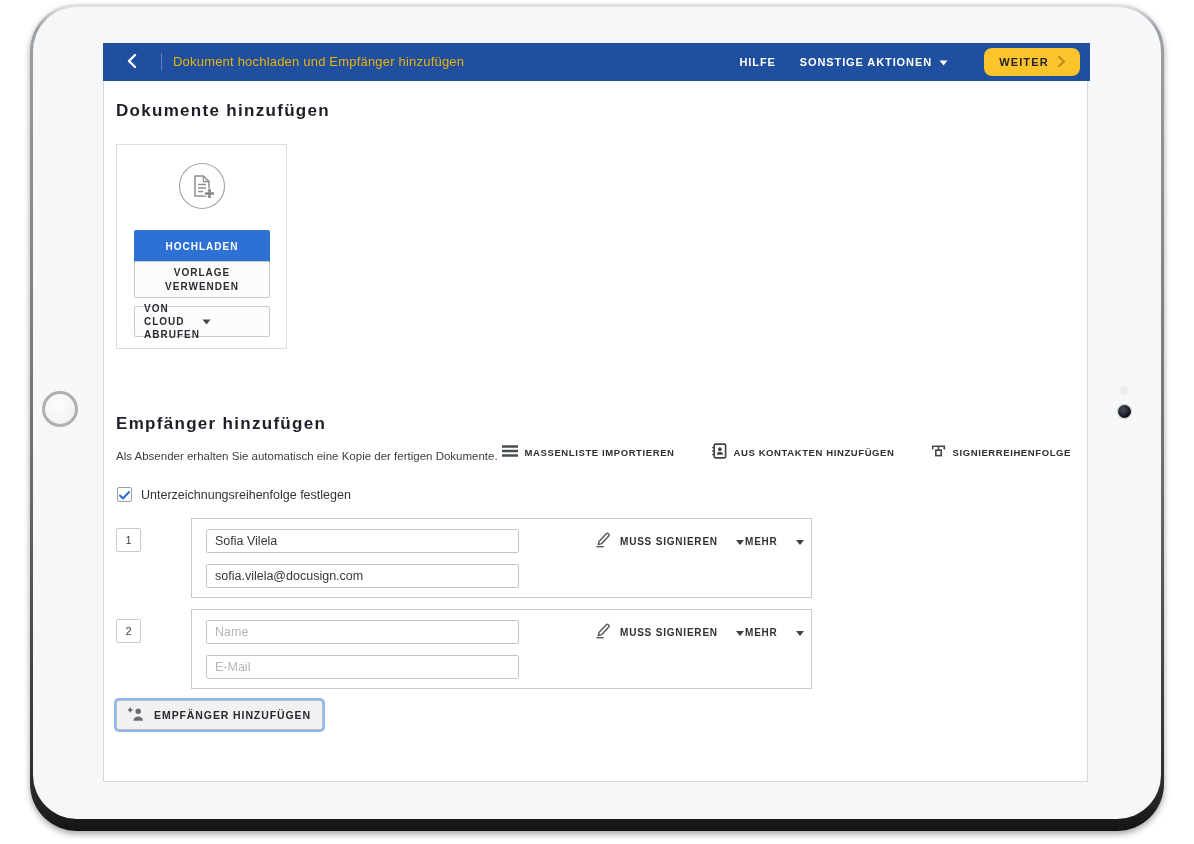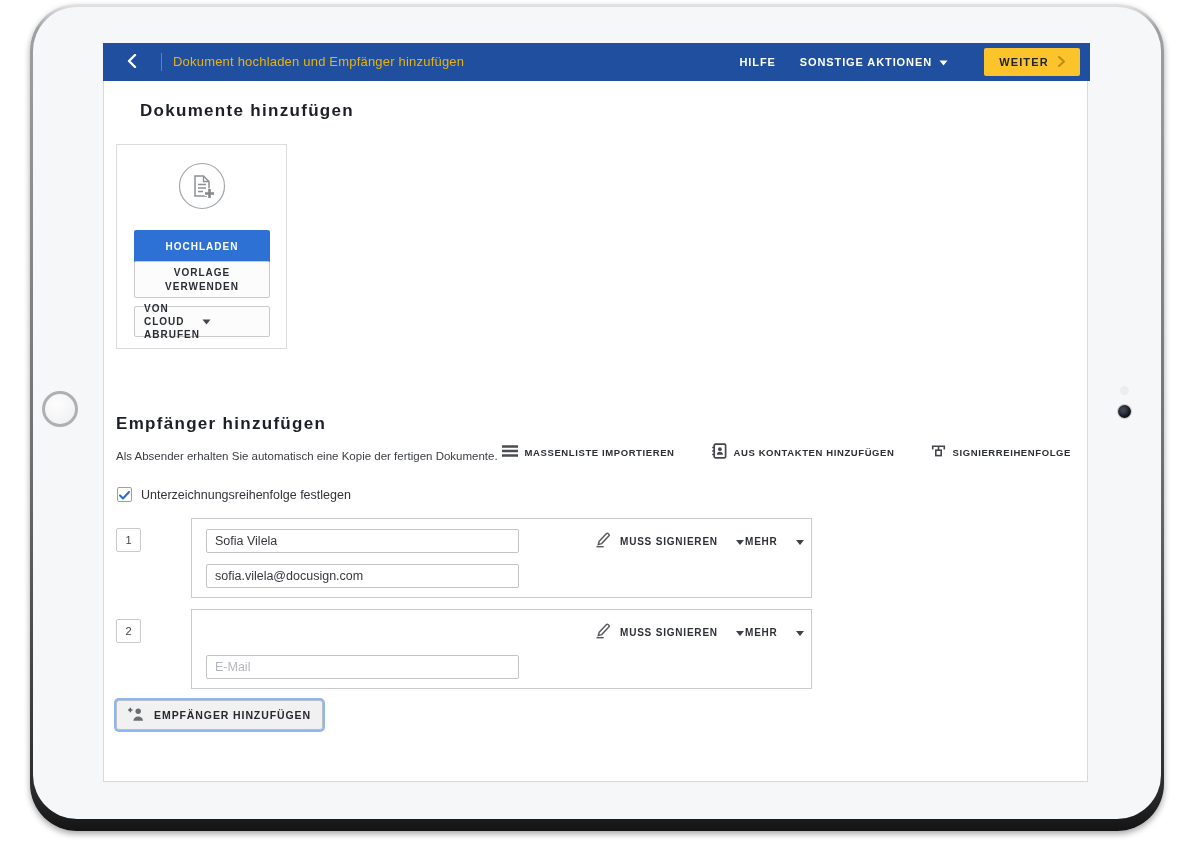--- a/index.html
+++ b/index.html
@@ -30,21 +30,21 @@
   
   .appbar { position:absolute; left:-1px; top:-1px; width:987px; height:38px; background:#1f4f9e; }
   .back-btn { position:absolute; left:16px; top:8px; width:26px; height:22px;
     display:flex; align-items:center; justify-content:center; cursor:pointer; background:none; border:none; }
   .appbar-divider { position:absolute; left:58px; top:10px; width:1px; height:18px; background:rgba(255,255,255,.28); }
   .appbar-title { position:absolute; left:70px; top:0; height:38px; line-height:38px;
     font-size:13px; color:#eab308; letter-spacing:.2px; }
   .appbar-right { position:absolute; right:10px; top:0; height:38px; display:flex; align-items:center; gap:24px; }
   .appbar-link { display:flex; align-items:center; gap:7px; color:#fff; font-size:11px;
     font-weight:bold; letter-spacing:.9px; cursor:pointer; background:none; border:none; }
-  .next-btn { margin-left:12px; width:96px; height:28px; border:none; border-radius:2px;
+  .next-btn { margin-left:12px; width:96px; height:28px; border:none; border-radius:8px;
     background:#fcc32b; color:#22262c; font-family:inherit; font-size:11px; font-weight:bold; letter-spacing:1.1px;
     display:flex; align-items:center; justify-content:center; gap:9px; cursor:pointer; }
 
   
   .section-heading { position:absolute; left:12px; font-size:17px; font-weight:bold;
     color:#1c1f27; letter-spacing:1.3px; }
 
   
   .upload-card { position:absolute; left:12px; top:100px; width:171px; height:205px;
     background:#fff; border:1px solid #dadcde; }
@@ -134,21 +134,21 @@
               <span>WEITER</span>
               <span>
                 <svg width="7" height="11" viewBox="0 0 7 11">
                     <path d="M1 1 L6 5.5 L1 10" stroke="#bd8c1d" stroke-width="2" fill="none" stroke-linecap="round"></path>
                   </svg>
               </span>
             </button>
           </div>
         </div>
 
-        <div class="section-heading" style="top:57px;margin-left:24px;">Dokumente hinzufügen</div>
+        <div class="section-heading" style="top:57px;">Dokumente hinzufügen</div>
 
         <div class="upload-card">
           <div class="doc-circle">
             <svg width="48" height="48" viewBox="0 0 48 48" fill="none">
               <circle cx="24" cy="24" r="22.5" stroke="#a3a7ab" stroke-width="1.2"></circle>
               <path d="M17 14 h8.5 L31 19.5 V34 H17 z" stroke="#8d9195" stroke-width="1.5" fill="#fff"></path>
               <path d="M25.5 14 V19.5 H31" stroke="#8d9195" stroke-width="1.3" fill="none"></path>
               <path d="M20 22.5 h8 M20 26 h8 M20 29.5 h5" stroke="#8d9195" stroke-width="1.3"></path>
               <path d="M31.5 26.5 v10 M26.5 31.5 h10" stroke="#fff" stroke-width="5"></path>
               <path d="M31.5 27 v9 M27 31.5 h9" stroke="#85898d" stroke-width="2.6"></path>
@@ -240,20 +240,21 @@
                 <svg width="8" height="5" viewBox="0 0 8 5">
                     <path d="M0 0 h8 L4 5 z" fill="#3e4145"></path>
                   </svg>
               </span>
             </button>
           </div>
         </div>
 
         <div class="order-badge" style="top:575px;">2</div>
         <div class="recipient-card" style="top:565px;">
+          <input class="input-name" type="text" placeholder="Name" style="">
           <input class="input-email" type="text" placeholder="E-Mail" style="">
           <div class="role-group">
             <span>
               <svg width="17" height="17" viewBox="0 0 17 17">
                 <path d="M4.2 10.2 L11.5 2.4 a1.05 1.05 0 0 1 1.5 0 l1 1 a1.05 1.05 0 0 1 0 1.45 L6.7 12.6 l-3.4 1 z" fill="none" stroke="#55585c" stroke-width="1.4"></path>
                 <path d="M1.5 15.7 h7.2" stroke="#55585c" stroke-width="1.4"></path>
               </svg>
             </span>
             <button class="role-label">
               <span>MUSS SIGNIEREN</span>

